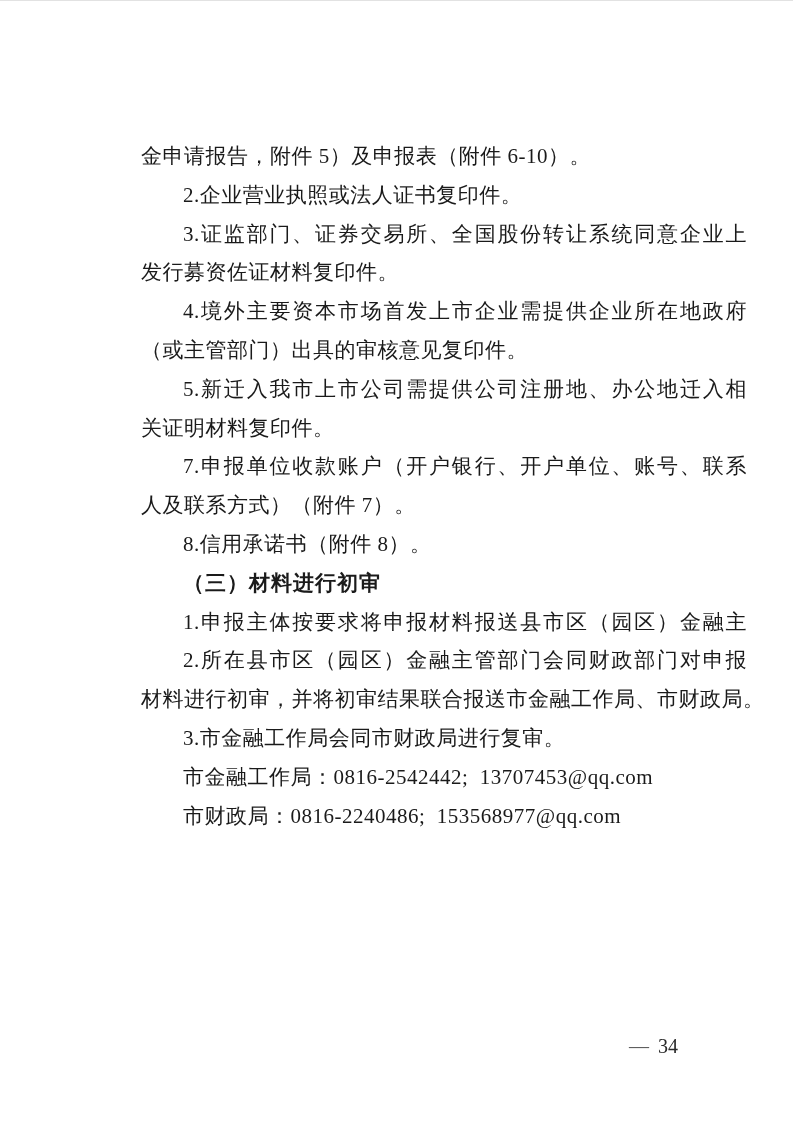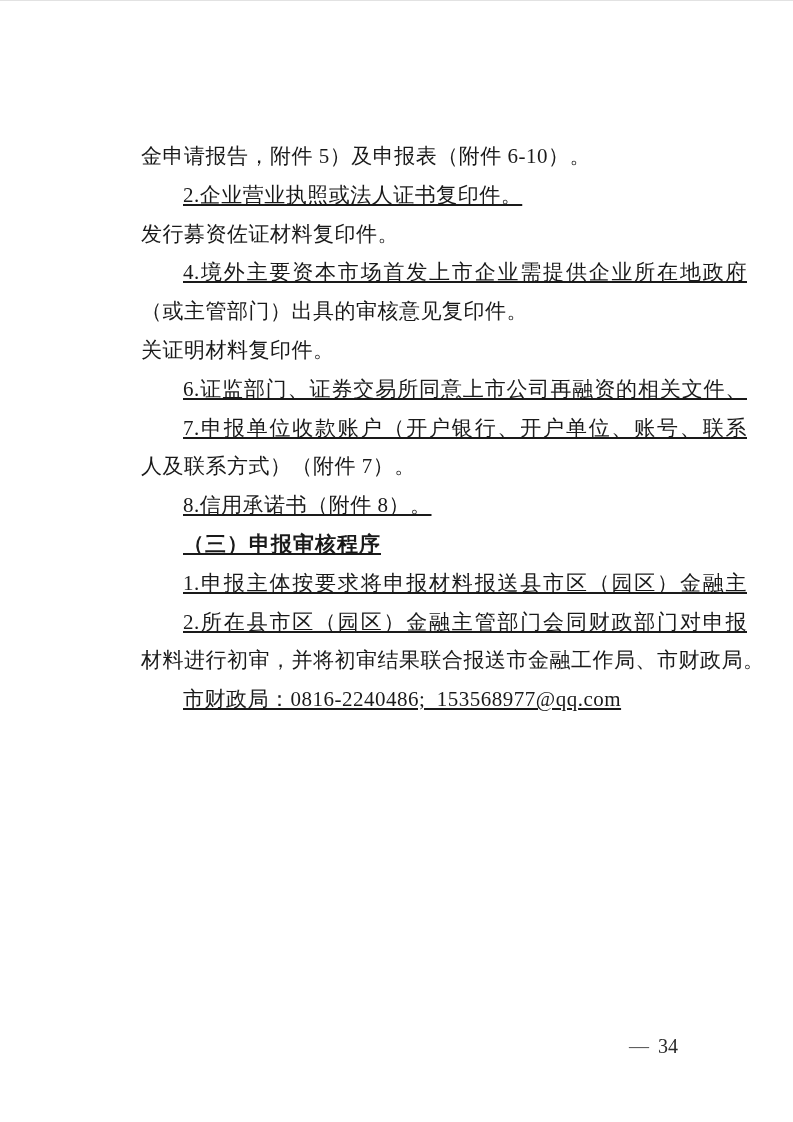--- a/index.html
+++ b/index.html
@@ -32,21 +32,20 @@
     letter-spacing: 0.5px;
   }
   
   .fill {
     text-align: justify;
     text-align-last: justify;
   }
   
   .ind {
     text-indent: 42px;
-    text-decoration: underline;
   }
   .bold {
     font-weight: 700;
     letter-spacing: 1px;
   }
   .footer {
     position: absolute;
     left: 629px;
     top: 1031px;
     font-size: 20px;
@@ -63,43 +62,46 @@
 </head>
 <body>
 
 <div class="page">
   <div class="content">
 
     <div class="line">金申请报告，附件 5）及申报表（附件 6-10）。</div>
 
     <div class="line ind">2.企业营业执照或法人证书复印件。</div>
 
+    <div class="line ind fill">3.证监部门、证券交易所、全国股份转让系统同意企业上</div>
     <div class="line">发行募资佐证材料复印件。</div>
 
     <div class="line ind fill">4.境外主要资本市场首发上市企业需提供企业所在地政府</div>
     <div class="line">（或主管部门）出具的审核意见复印件。</div>
 
+    <div class="line ind fill">5.新迁入我市上市公司需提供公司注册地、办公地迁入相</div>
     <div class="line">关证明材料复印件。</div>
 
-    <div class="line ind fill">6.证监部门、证券交易所同意上市公司再融资的相关文件、</div>
 
     <div class="line ind fill">7.申报单位收款账户（开户银行、开户单位、账号、联系</div>
     <div class="line">人及联系方式）（附件 7）。</div>
 
     <div class="line ind">8.信用承诺书（附件 8）。</div>
 
-    <div class="line ind bold">（三）申报审核程序</div>
+    <div class="line ind bold">（三）材料进行初审</div>
 
     <div class="line ind fill">1.申报主体按要求将申报材料报送县市区（园区）金融主</div>
 
     <div class="line ind fill">2.所在县市区（园区）金融主管部门会同财政部门对申报</div>
     <div class="line fill">材料进行初审，并将初审结果联合报送市金融工作局、市财政局。</div>
 
+    <div class="line ind">3.市金融工作局会同市财政局进行复审。</div>
 
 
+    <div class="line ind">市金融工作局：0816-2542442;  13707453@qq.com</div>
     <div class="line ind">市财政局：0816-2240486;  153568977@qq.com</div>
 
   </div>
 
   <div class="footer">
     <span class="dash">—</span>
     <span class="pagenum">34</span>
   </div>
 </div>
 

